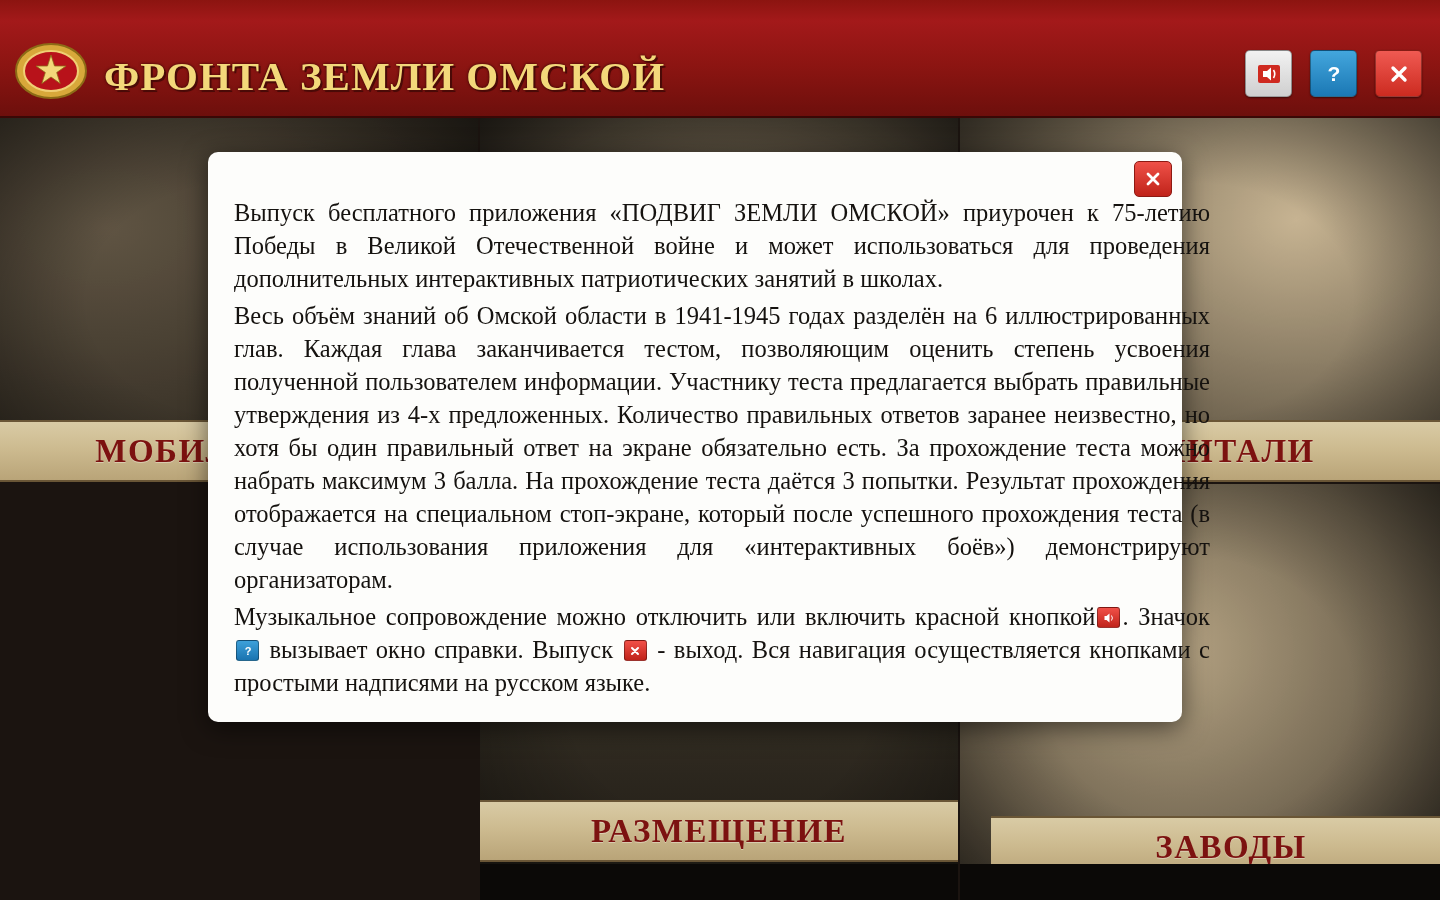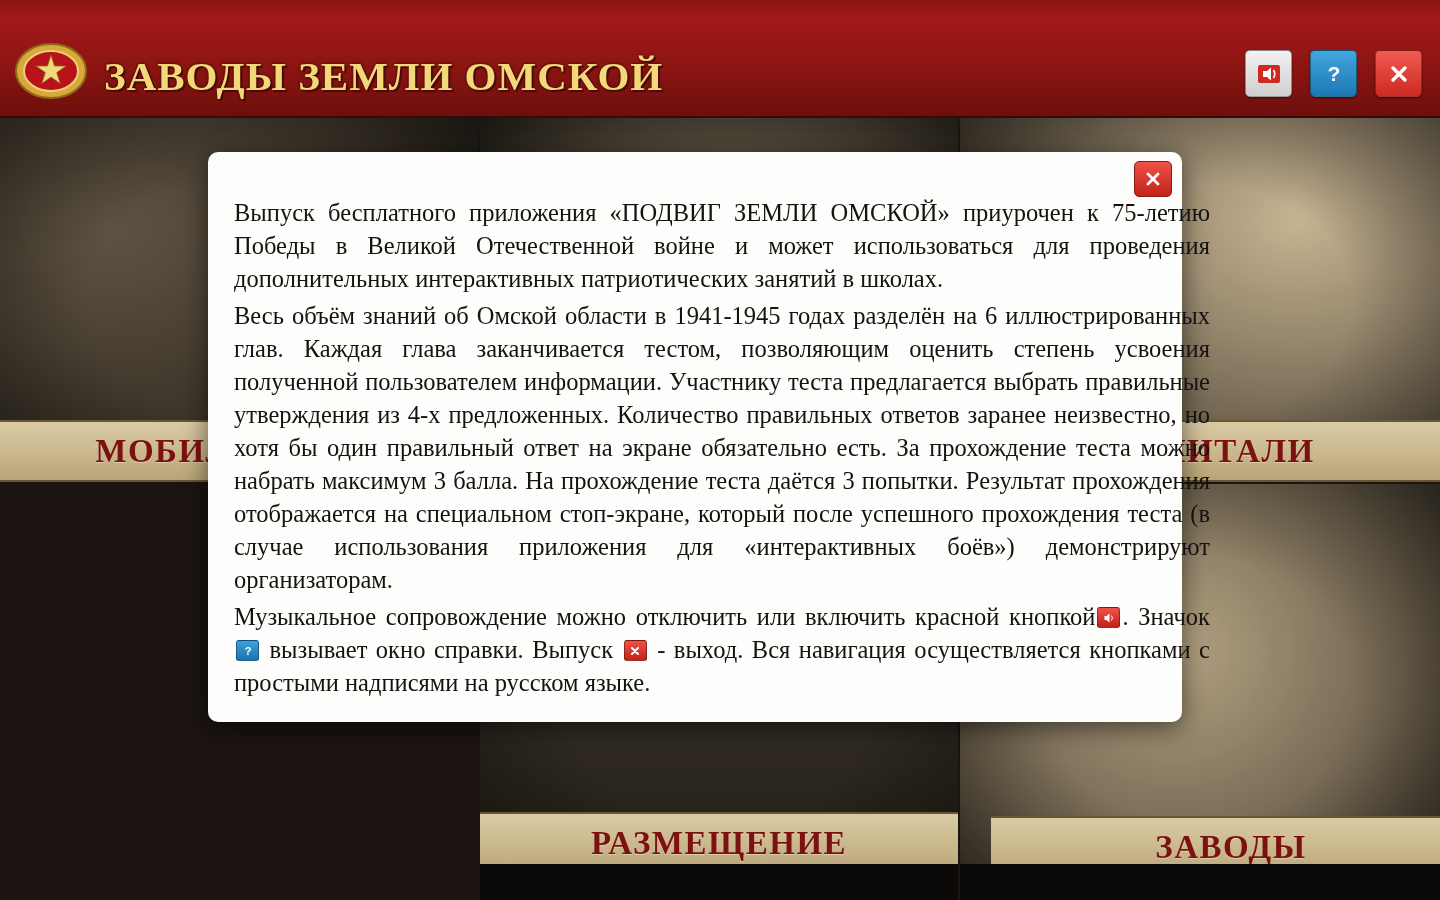--- a/index.html
+++ b/index.html
@@ -227,21 +227,21 @@
       <div class="vig"></div>
       <div class="label-bar" style="top:302px;">
         <span>ГОСПИТАЛИ</span>
       </div>
     </div>
 
 
     <div class="cell" style="left:480px;top:366px;width:478px;height:416px;">
       <div class="photo p-bottom-m"></div>
       <div class="vig"></div>
-      <div class="label-bar" style="top:328px;">
+      <div class="label-bar" style="top:316px;">
         <span>РАЗМЕЩЕНИЕ</span>
       </div>
       <div style="position:absolute;left:0;top:380px;width:100%;height:36px;background:#0b0907;"></div>
     </div>
 
     <div class="cell" style="left:960px;top:366px;width:480px;height:416px;">
       <div class="photo p-boy"></div>
       <div class="vig"></div>
       <div class="label-bar" style="top:332px;margin-left:31px;">
         <span>ЗАВОДЫ</span>
@@ -252,21 +252,21 @@
   </div>
 
   <div class="titlebar">
     <div class="emblem">
       <svg width="74" height="58" viewBox="0 0 74 58">
         <ellipse cx="37" cy="29" rx="35" ry="27" fill="#d8a83a" stroke="#8c6b16" stroke-width="2"></ellipse>
         <ellipse cx="37" cy="29" rx="27" ry="20" fill="#b8121a" stroke="#f0cf74" stroke-width="2"></ellipse>
         <polygon points="37,13 40.5,24 52,24 42.7,30.5 46.2,41.5 37,35 27.8,41.5 31.3,30.5 22,24 33.5,24" fill="#f3d87a" stroke="#8c6b16" stroke-width="0.8"></polygon>
       </svg>
     </div>
-    <div class="app-title">ЗАВОДЫ ЗЕМЛИ ОМСКОЙ</div>
+    <div class="app-title">ФРОНТА ЗЕМЛИ ОМСКОЙ</div>
 
     <div class="title-buttons">
       <div class="tbtn sound">
         <svg width="26" height="22" viewBox="0 0 26 22">
           <rect x="2" y="2" width="22" height="18" rx="2" fill="#cf2a20"></rect>
           <polygon points="7,8 11,8 15,4.5 15,17.5 11,14 7,14" fill="#fff"></polygon>
           <path d="M17.5 7 Q20 11 17.5 15" stroke="#fff" stroke-width="1.6" fill="none"></path>
         </svg>
       </div>
       <div class="tbtn help">

